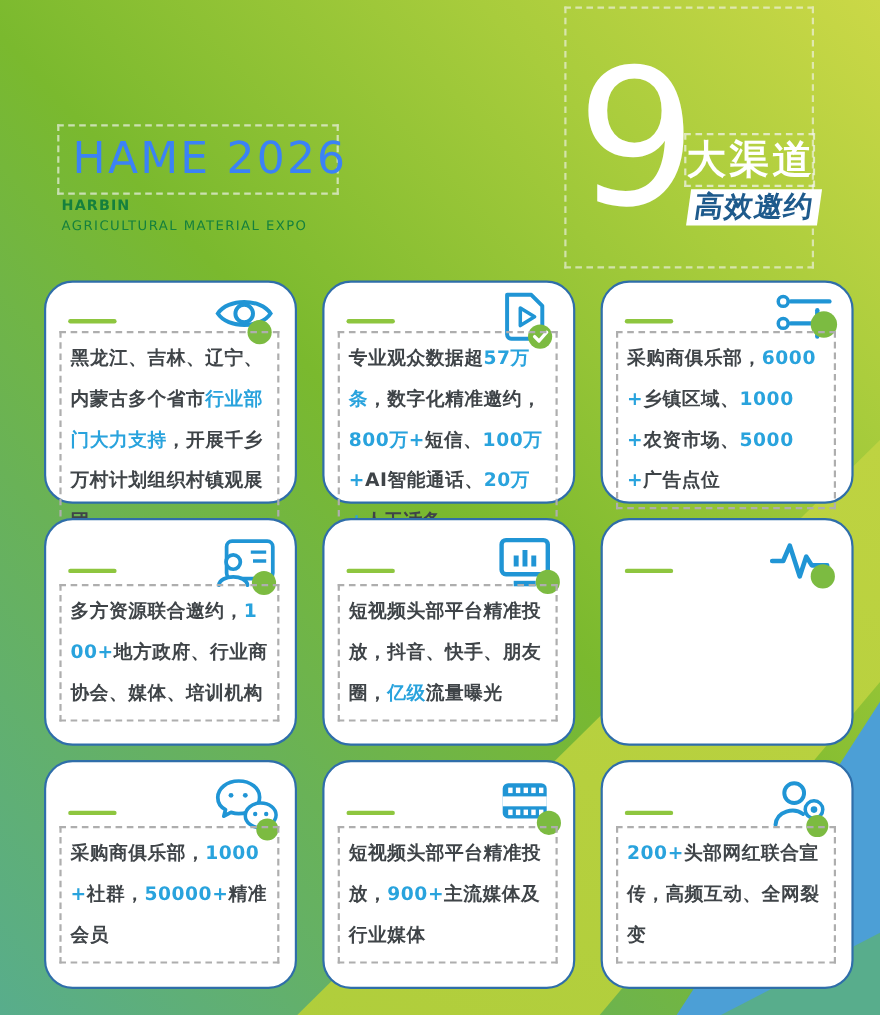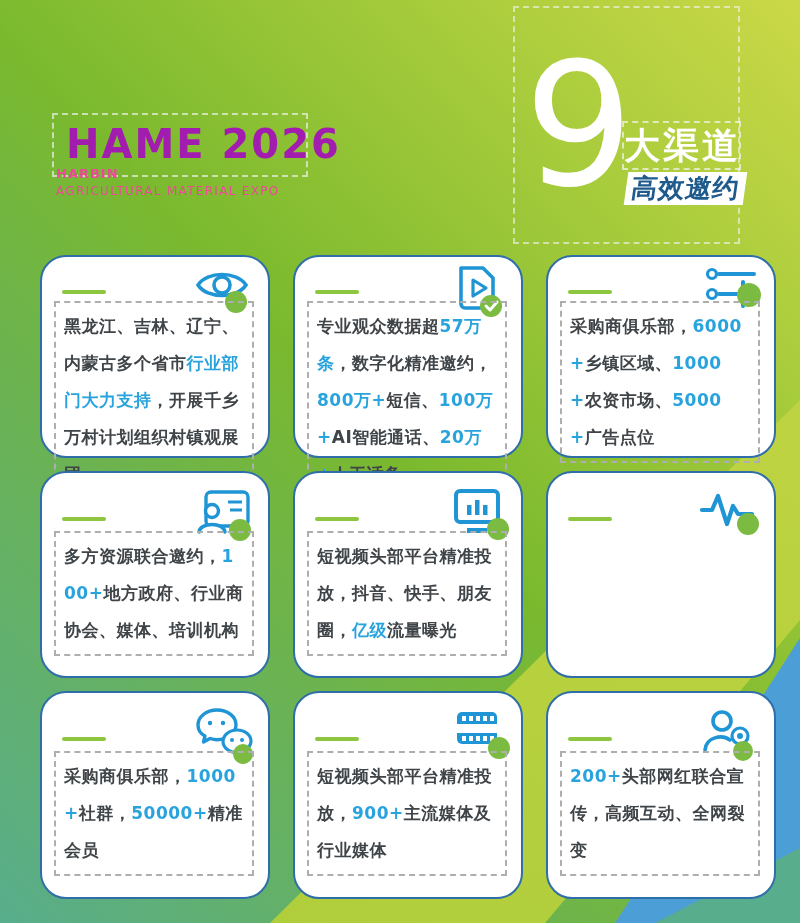--- a/index.html
+++ b/index.html
@@ -27,23 +27,23 @@
     clip-path:polygon(655px 923px,800px 848px,800px 923px);
   }
 
   
   .hame-box {
     position:absolute; left:52px; top:113px; width:256px; height:64px;
     border:2px dashed rgba(245,245,245,.65);
   }
   .hame-title {
     position:absolute; left:66px; top:121px;
-    font-size:40px; color:#a21caf; font-weight:700; letter-spacing:2px; white-space:nowrap;
-  }
-  .hame-sub { position:absolute; left:56px; top:166px; color:#ec4899; }
+    font-size:40px; color:#3b82f6; font-weight:400; letter-spacing:2px; white-space:nowrap;
+  }
+  .hame-sub { position:absolute; left:56px; top:180px; color:#15803d; }
   .hame-sub .l1 { font-size:13px; font-weight:bold; letter-spacing:1px; }
   .hame-sub .l2 { font-size:12px; font-weight:normal; letter-spacing:1.3px; margin-top:3px; }
 
   
   .nine-box {
     position:absolute; left:513px; top:6px; width:227px; height:238px;
     border:2px dashed rgba(245,245,245,.6);
   }
   .nine {
     position:absolute; left:524px; top:40px;

